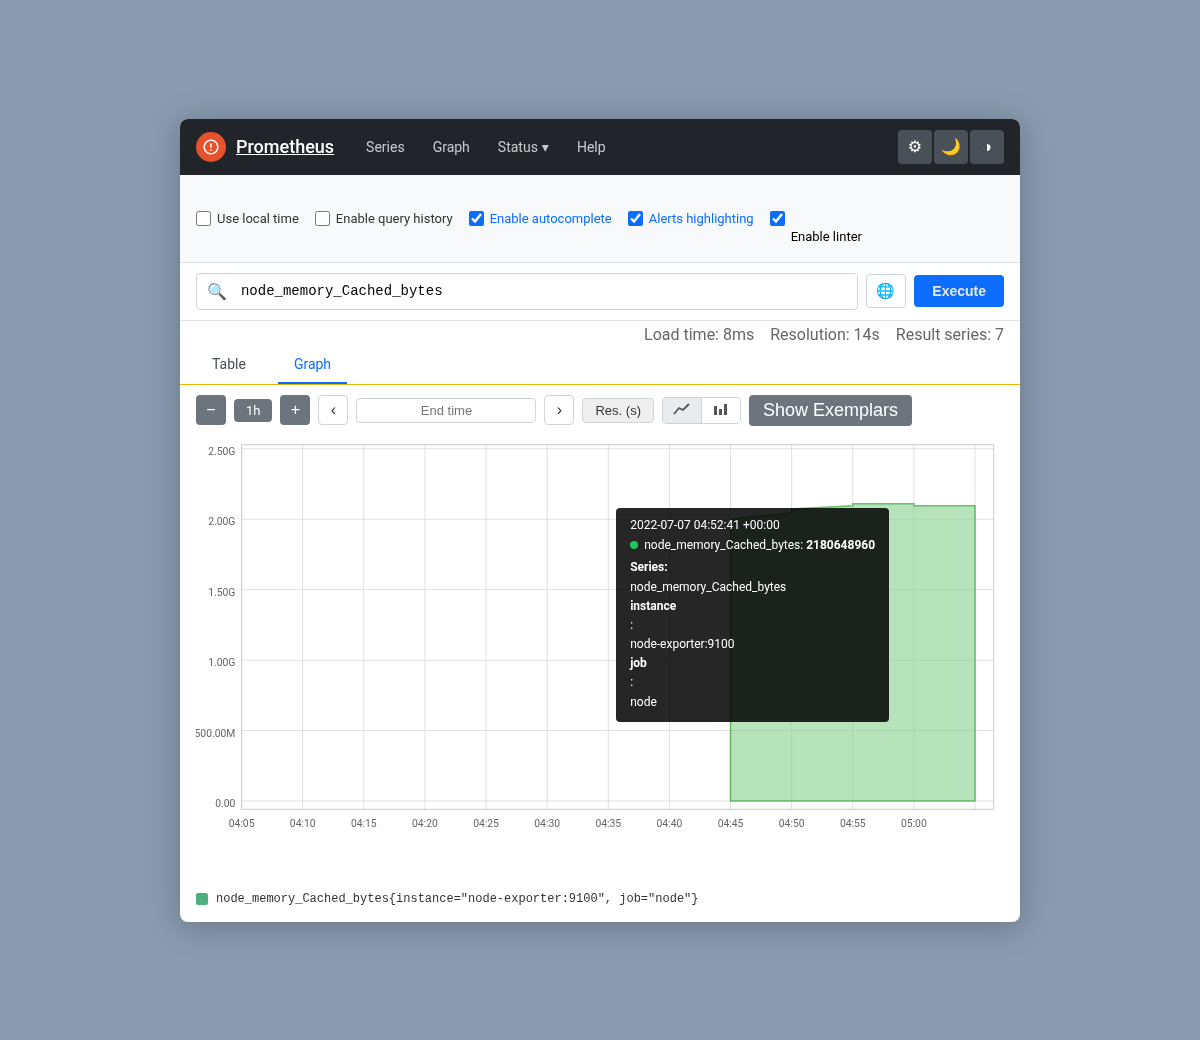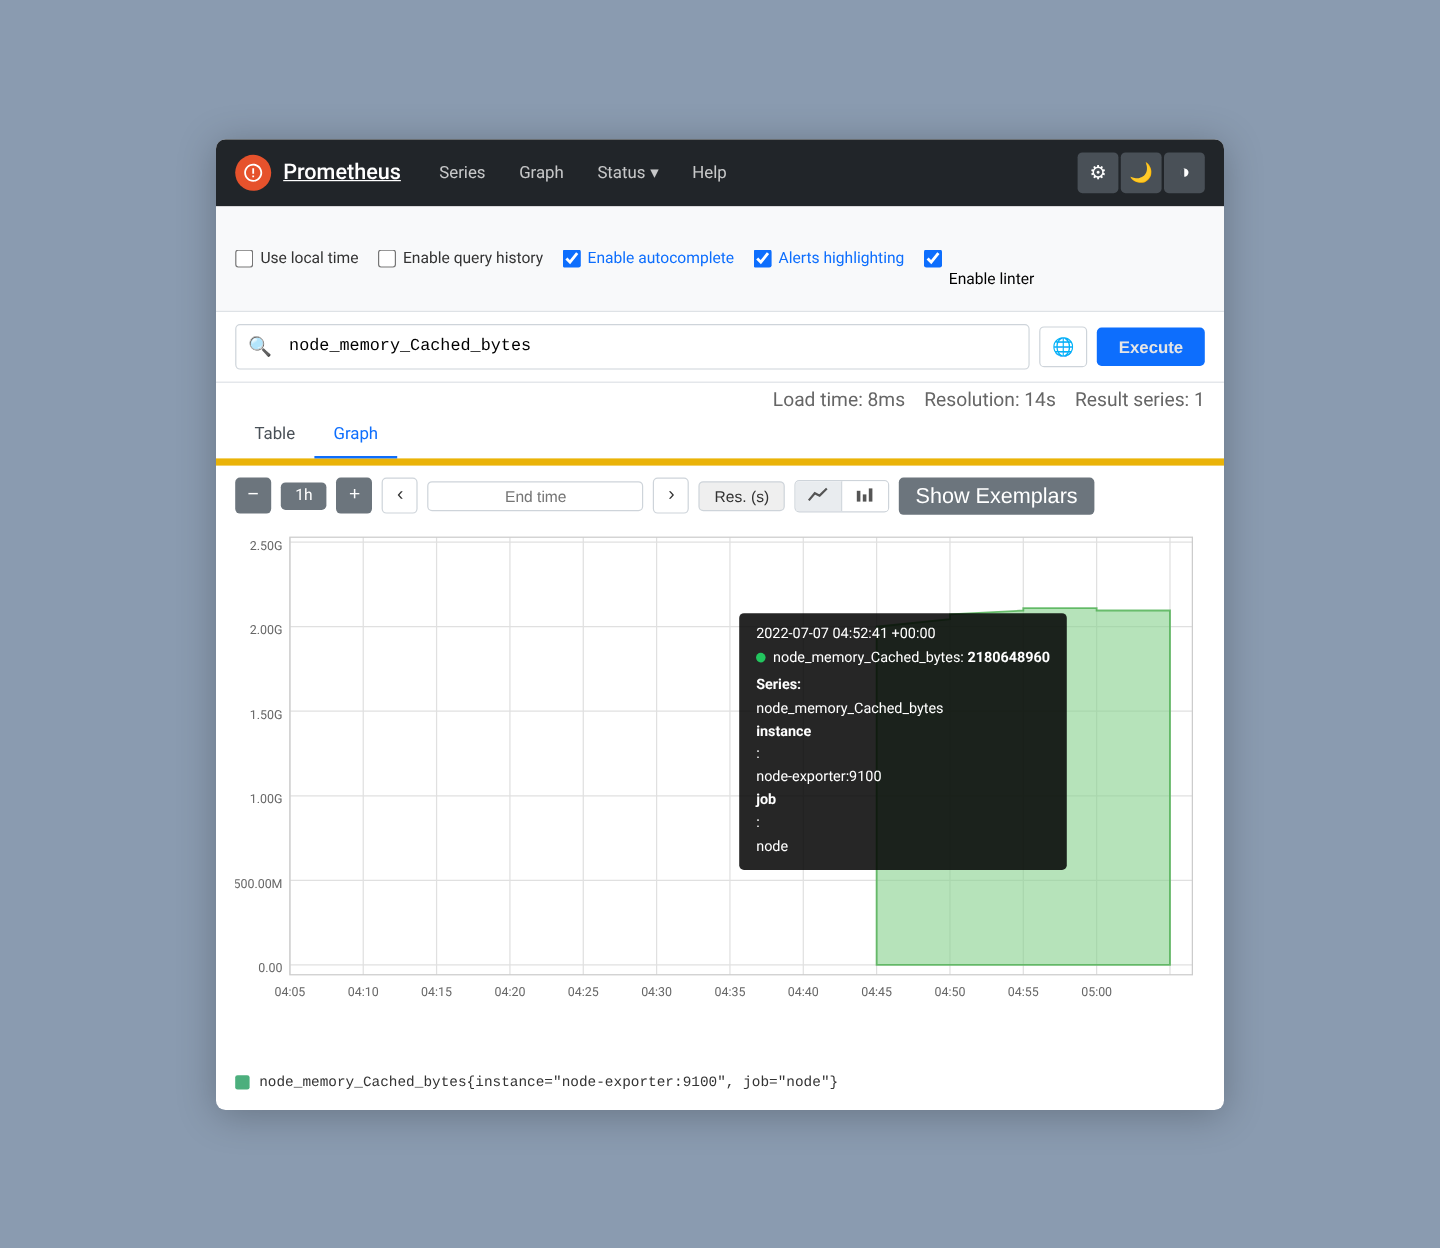--- a/index.html
+++ b/index.html
@@ -170,22 +170,22 @@
       justify-content: flex-end;
       padding: 4px 16px 2px;
       font-size: 16px;
       color: #666;
       gap: 16px;
     }
     
     .tabs {
       display: flex;
       padding: 0 16px;
-      border-bottom: 6px solid #eab308;
-      gap: 0;
+      border-bottom: 1px solid #eab308;
+      gap: 16px;
     }
     .tab {
       padding: 10px 16px;
       font-size: 14px;
       cursor: pointer;
       color: #495057;
       border-bottom: 2px solid transparent;
       text-decoration: none;
     }
     .tab.active {
@@ -400,21 +400,21 @@
       <button class="search-icon-btn">🔍</button>
       <input class="search-input" type="text" value="node_memory_Cached_bytes" style="">
     </div>
     <button class="globe-btn">🌐</button>
     <button class="execute-btn">Execute</button>
   </div>
 
   <div class="meta-bar">
     <span>Load time: 8ms</span>
     <span>Resolution: 14s</span>
-    <span>Result series: 1</span>
+    <span>Result series: 7</span>
   </div>
 
   <div class="tabs">
     <a class="tab">Table</a>
     <a class="tab active">Graph</a>
   </div>
 
   <div class="graph-controls">
     <button class="ctrl-btn">−</button>
     <span class="ctrl-duration">1h</span>

